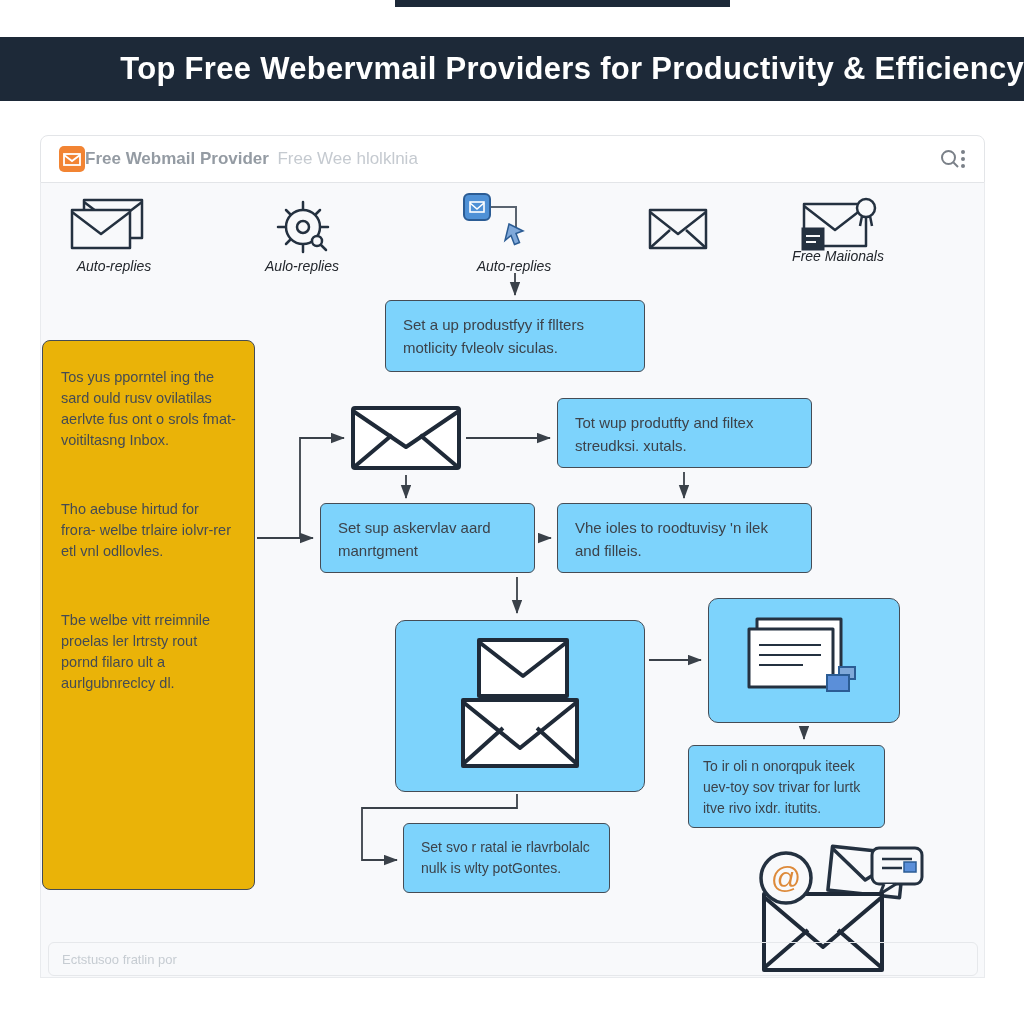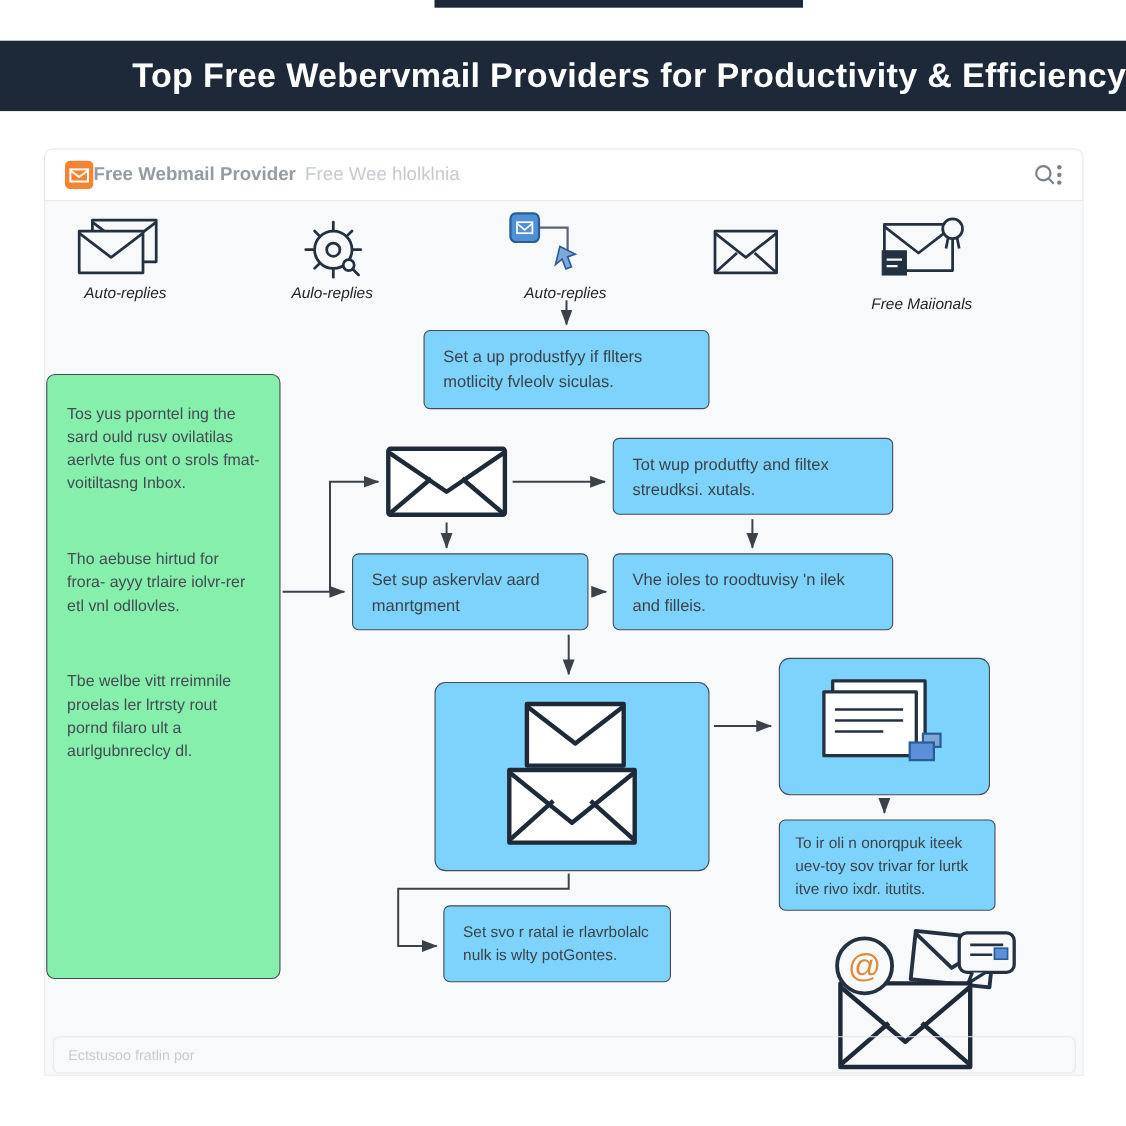--- a/index.html
+++ b/index.html
@@ -9,21 +9,21 @@
   .top-strip{left:395px;top:0;width:335px;height:7px;background:#1d2938;}
   .header{left:0;top:37px;width:1024px;height:64px;background:#1d2938;display:flex;align-items:center;justify-content:flex-end;}
   .header-title{color:#ffffff;font-size:31px;font-weight:700;letter-spacing:.3px;white-space:nowrap;}
   .bbar{left:40px;top:135px;width:945px;height:48px;background:#ffffff;border:1px solid #e3e5e8;border-radius:8px 8px 0 0;display:flex;align-items:center;gap:0;padding:0 18px;box-sizing:border-box;z-index:3;}
   .bbar-title{font-size:17px;color:#949ba3;font-weight:700;}
   .bbar-title-faded{font-size:17px;color:#c5cad0;font-weight:400;margin-left:4px;}
   .bbar-spacer{flex:1;}
   .main{left:40px;top:183px;width:945px;height:795px;background:#f8f9fb;border:1px solid #e9ebee;border-top:none;box-sizing:border-box;}
   .flowbox{position:absolute;background:#7dd3fc;border:1.6px solid #454c55;border-radius:6px;padding:13px 17px;font-size:15px;color:#3c424a;line-height:1.5;box-sizing:border-box;z-index:2;}
   .iconbox{display:flex;align-items:center;justify-content:center;padding:0;}
-  .leftpanel{position:absolute;left:42px;top:340px;width:213px;height:550px;background:#86efac;border:1.6px solid #454c55;border-radius:8px;box-sizing:border-box;padding:26px 18px;z-index:2;}
+  .leftpanel{position:absolute;left:42px;top:340px;width:213px;height:550px;background:#eab308;border:1.6px solid #454c55;border-radius:8px;box-sizing:border-box;padding:26px 18px;z-index:2;}
   .leftpanel p{margin:0;font-size:14.5px;color:#454b53;line-height:1.45;}
   .leftpanel p + p{margin-top:48px;}
   .icon-label{position:absolute;width:140px;text-align:center;font-size:14px;color:#22262c;z-index:2;font-style:italic;}
   .footer-bar{left:48px;top:942px;width:930px;height:34px;border:1px solid #e6e8eb;border-radius:6px;box-sizing:border-box;display:flex;align-items:center;padding:0 13px;z-index:2;}
   .footer-note{font-size:13px;color:#c6ccd2;}
   .connectors{left:0;top:0;width:1024px;height:1024px;pointer-events:none;z-index:1;}
 </style>
 </head>
 <body>
 
@@ -117,25 +117,25 @@
       <g fill="#f8f9fb" stroke="#243140" stroke-width="2.5" stroke-linejoin="round">
         <rect x="4" y="8" width="62" height="42"></rect>
         <path d="M4 10 L35 34 L66 10" fill="none"></path>
         <circle cx="66" cy="12" r="9"></circle>
         <path d="M62 20 L60 30 M70 20 L72 30" fill="none"></path>
       </g>
       <rect x="2" y="32" width="22" height="22" fill="#243140" stroke="#243140"></rect>
       <path d="M6 40 H20 M6 46 H16" stroke="#f8f9fb" stroke-width="2"></path>
     </svg>
   </div>
-  <div class="icon-label" style="left:768px;top:268px;">Free Maiionals</div>
+  <div class="icon-label" style="left:768px;top:248px;">Free Maiionals</div>
 
   <div class="leftpanel">
     <p>Tos yus pporntel ing the sard ould rusv ovilatilas aerlvte fus ont o srols fmat- voitiltasng Inbox.</p>
-    <p>Tho aebuse hirtud for frora- ayyy trlaire iolvr-rer etl vnl odllovles.</p>
+    <p>Tho aebuse hirtud for frora- welbe trlaire iolvr-rer etl vnl odllovles.</p>
     <p>Tbe welbe vitt rreimnile proelas ler lrtrsty rout pornd filaro ult a aurlgubnreclcy dl.</p>
   </div>
 
   <div class="flowbox" style="left:385px;top:300px;width:260px;height:72px;">Set a up produstfyy if fllters motlicity fvleolv siculas.</div>
 
   <div class="abs" style="left:350px;top:405px;z-index:2;">
     <svg width="112" height="66" viewBox="0 0 112 66">
       <g fill="#ffffff" stroke="#1f2a38" stroke-width="4" stroke-linejoin="round">
         <rect x="3" y="3" width="106" height="60" rx="2"></rect>
         <path d="M3 6 L56 42 L109 6" fill="none"></path>
@@ -167,21 +167,21 @@
       <g fill="#ffffff" stroke="#243140" stroke-width="3" stroke-linejoin="round">
         <rect x="14" y="2" width="84" height="58"></rect>
         <rect x="6" y="12" width="84" height="58"></rect>
         <path d="M16 28 H78 M16 38 H78 M16 48 H60" fill="none" stroke-width="2.2"></path>
       </g>
       <rect x="96" y="50" width="16" height="12" fill="#7fa8d9" stroke="#2b5c94" stroke-width="2"></rect>
       <rect x="84" y="58" width="22" height="16" fill="#5b8fd9" stroke="#2b5c94" stroke-width="2"></rect>
     </svg>
   </div>
 
-  <div class="flowbox" style="left:708px;top:745px;width:197px;height:83px;font-size:14px;padding:10px 14px;">To ir oli n onorqpuk iteek uev-toy sov trivar for lurtk itve rivo ixdr. itutits.</div>
+  <div class="flowbox" style="left:688px;top:745px;width:197px;height:83px;font-size:14px;padding:10px 14px;">To ir oli n onorqpuk iteek uev-toy sov trivar for lurtk itve rivo ixdr. itutits.</div>
 
   <div class="flowbox" style="left:403px;top:823px;width:207px;height:70px;font-size:14px;">Set svo r ratal ie rlavrbolalc nulk is wlty potGontes.</div>
 
   <div class="abs" style="left:752px;top:842px;z-index:2;">
     <svg width="185" height="135" viewBox="0 0 185 135">
       <g transform="rotate(6 114 30)" fill="#f8f9fb" stroke="#243140" stroke-width="3.5" stroke-linejoin="round">
         <rect x="78" y="8" width="72" height="44"></rect>
         <path d="M78 10 L114 38 L150 10" fill="none"></path>
       </g>
       <rect x="120" y="6" width="50" height="36" rx="7" fill="#f8f9fb" stroke="#243140" stroke-width="3"></rect>

